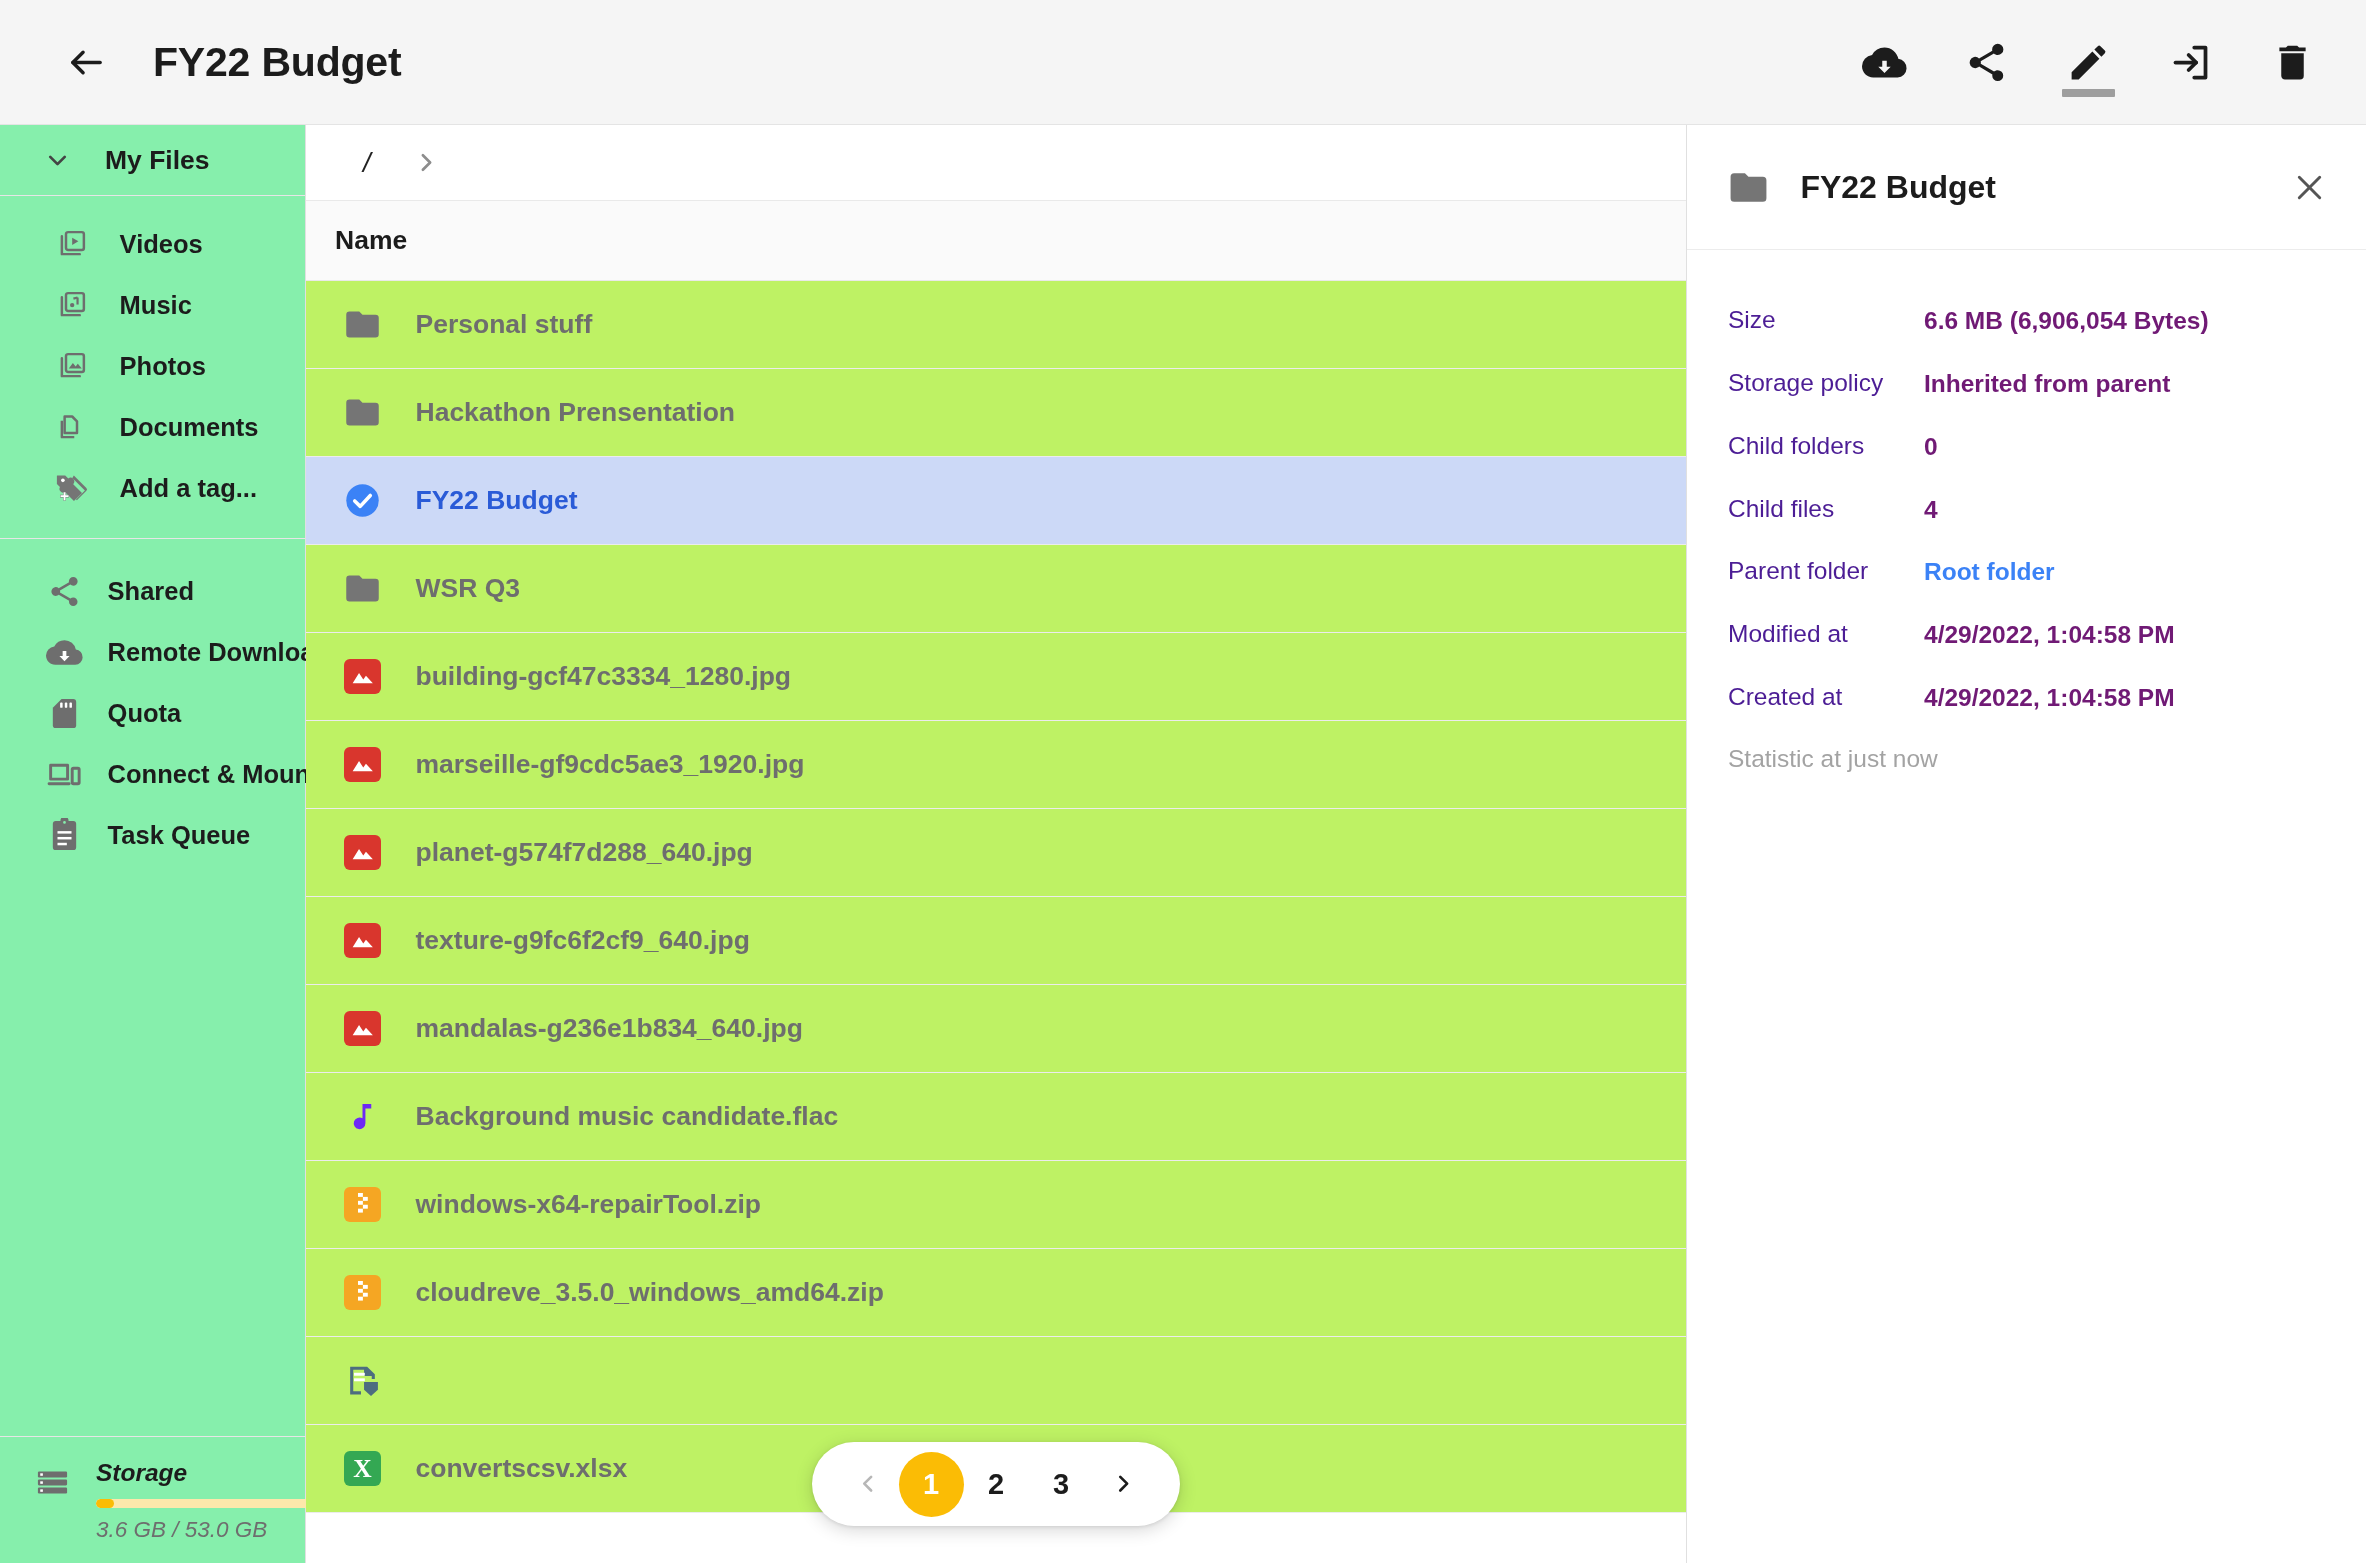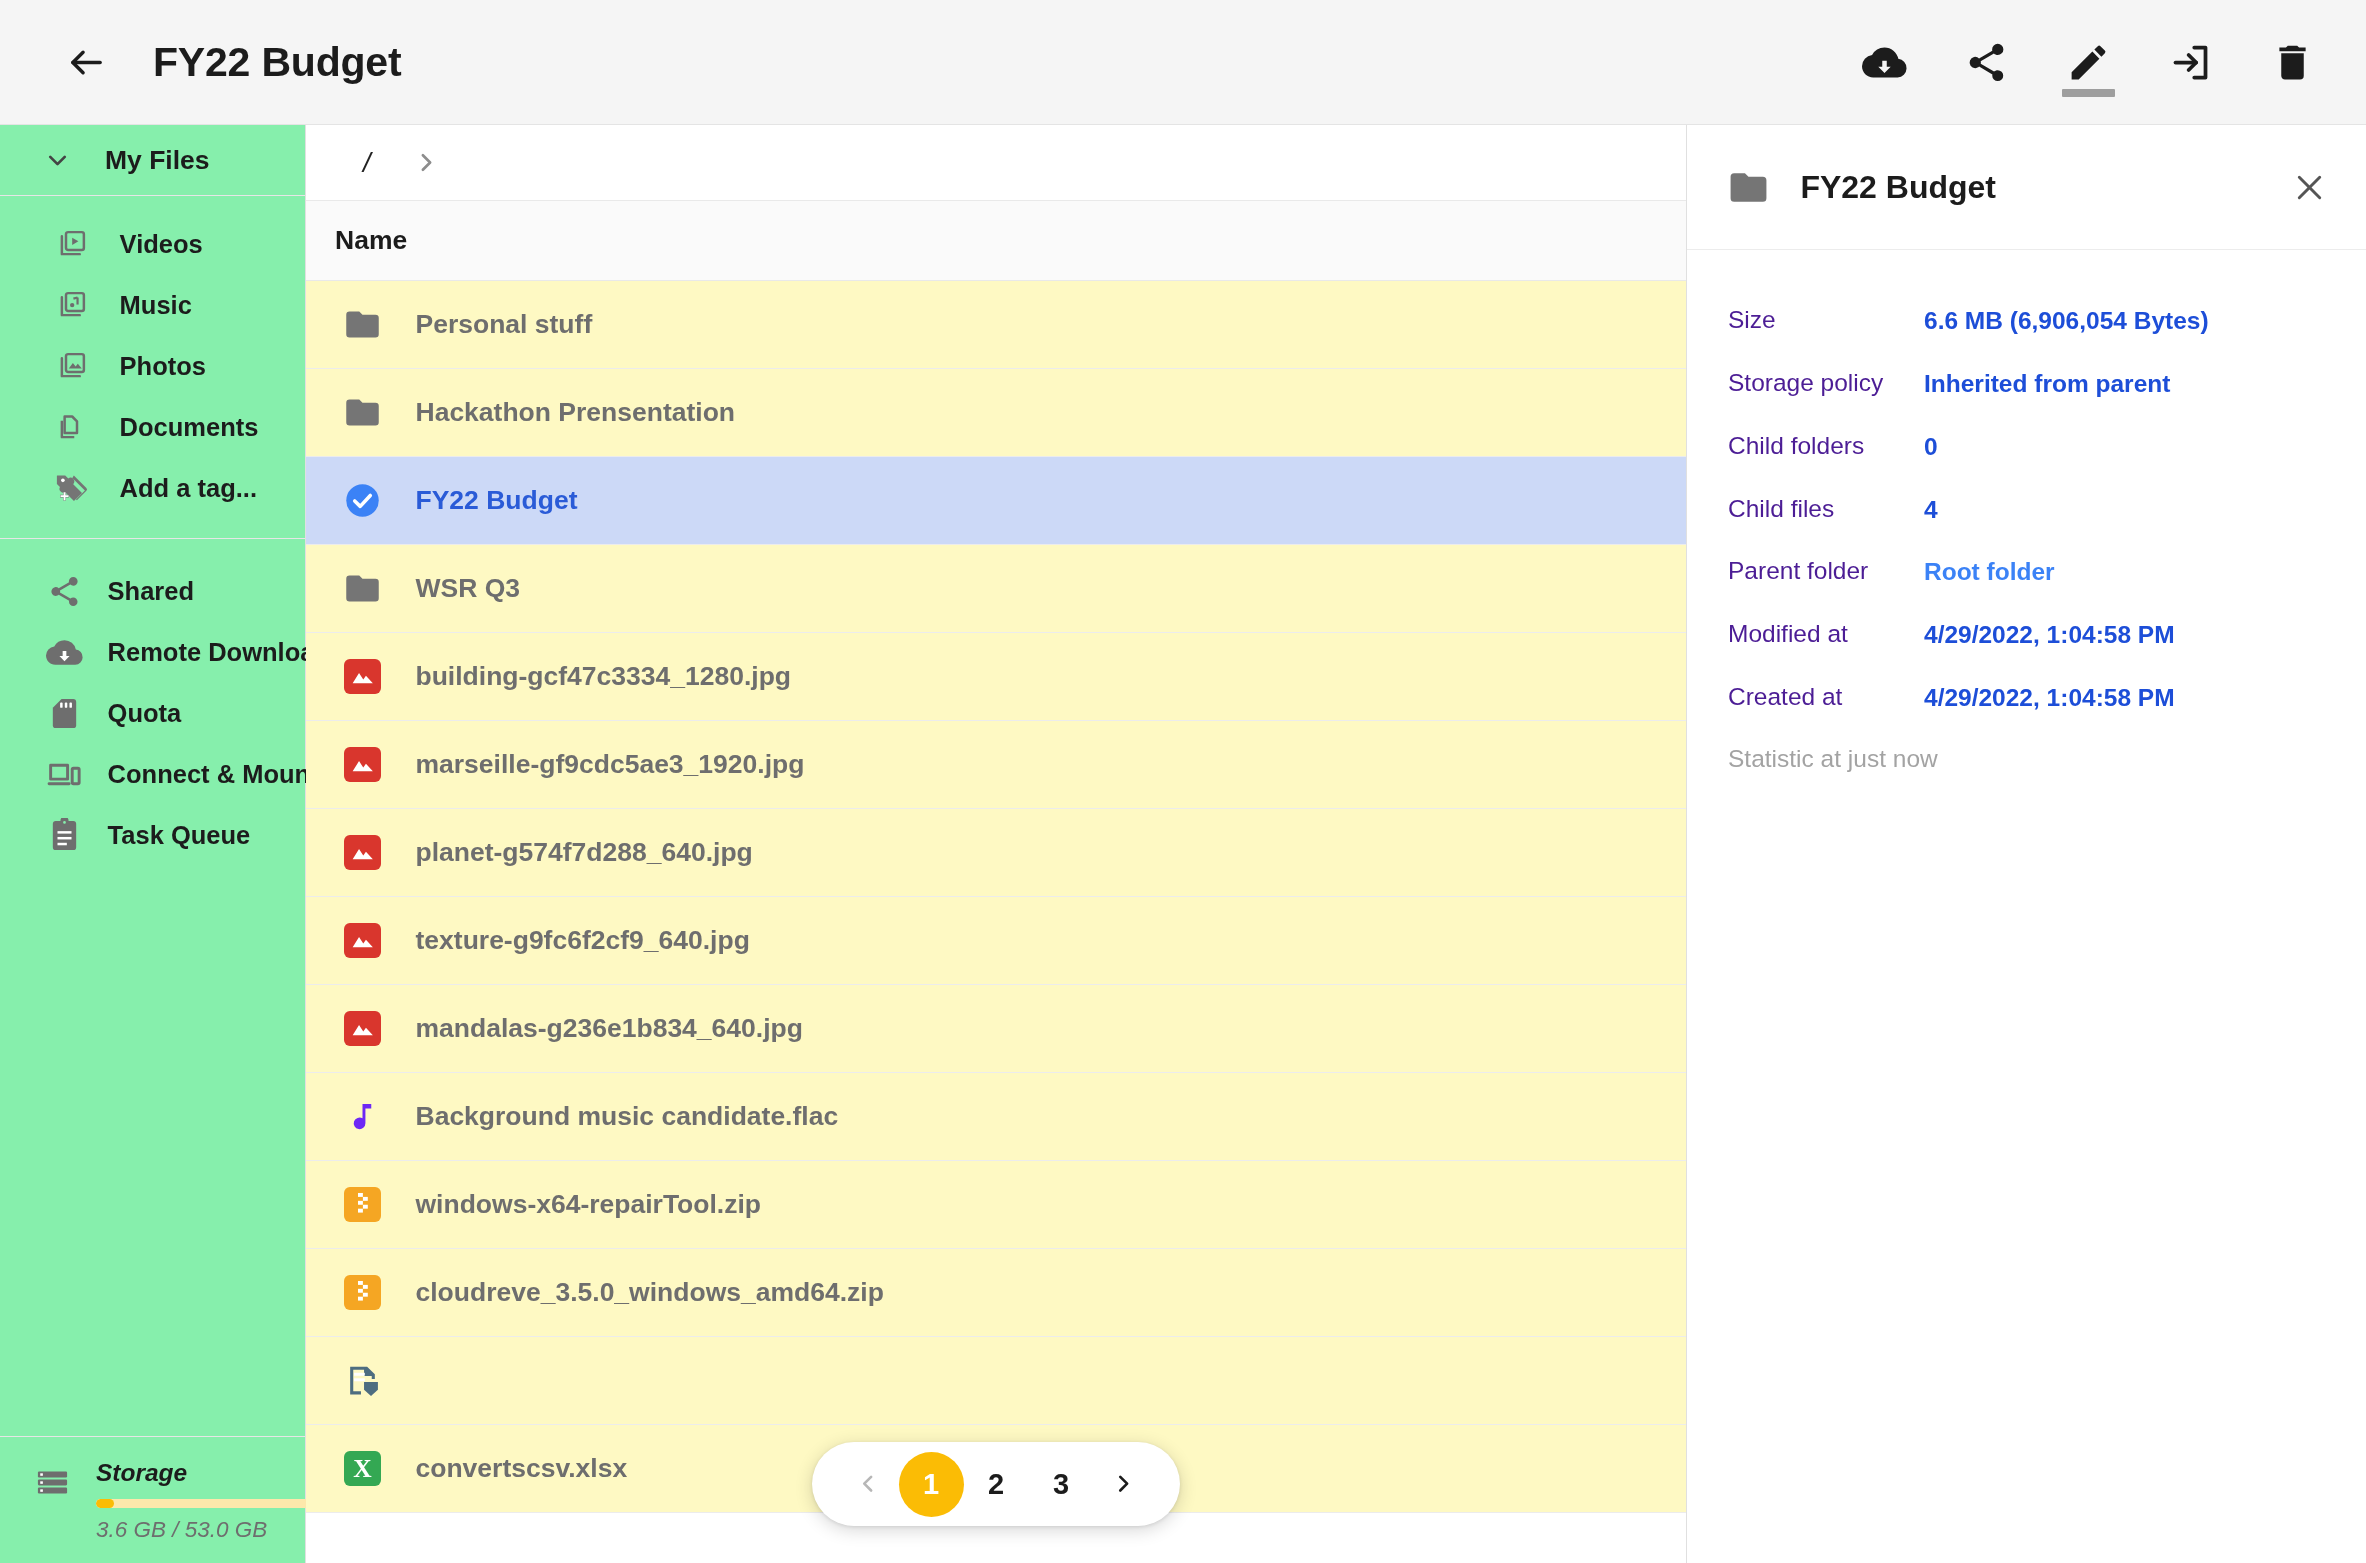--- a/index.html
+++ b/index.html
@@ -103,21 +103,21 @@
     border-bottom: 1px solid #e9e9e9;
     padding-left: 29px;
   }
   .th-name { font-size: 26.5px; font-weight: 700; color: #1c1c1c; }
 
   .rows { flex: 1 1 auto; overflow: hidden; }
   .row {
     height: 88px; display: flex; align-items: center;
     border-bottom: 1px solid #ececec;
     padding-left: 29px; cursor: pointer;
-    background: #fef9c3;
+    background: #bef264;
   }
   .row.selected { background: #ccd9f7; }
   .row-ico { width: 55px; flex: 0 0 55px; display: flex; align-items: center; justify-content: center; }
   .row-name { margin-left: 25.5px; font-size: 26.5px; font-weight: 700; color: #6e6e6e; white-space: nowrap; }
   .row.selected .row-name { color: #2a5bd7; }
 
   
   .sq { width: 37px; height: 35px; border-radius: 5.9px; display: flex; align-items: center; justify-content: center; }
   .sq.img { background: #d9362d; }
   .sq.zip { background: #f5a623; }
@@ -156,21 +156,21 @@
     padding: 0 33px 0 37px;
     border-bottom: 1px solid #ececec;
   }
   .dt-head-ico { width: 49px; flex: 0 0 49px; display: flex; align-items: center; justify-content: center; }
   .dt-head-title { margin-left: 27.4px; font-size: 32px; font-weight: 700; color: #1c1c1c; flex: 1 1 auto; white-space: nowrap; }
   .dt-close { width: 47px; height: 47px; display: flex; align-items: center; justify-content: center; cursor: pointer; }
 
   .dt-body { padding: 55px 43px 0 41px; }
   .dt-row { display: flex; align-items: flex-start; margin-bottom: 31px; }
   .dt-key { width: 196px; flex: 0 0 196px; font-size: 24.5px; color: #4c1d95; font-weight: 400; line-height: 1.25; }
-  .dt-val { flex: 1 1 auto; font-size: 24.5px; color: #1d4ed8; font-weight: 700; line-height: 1.3; word-break: break-word; }
+  .dt-val { flex: 1 1 auto; font-size: 24.5px; color: #701a75; font-weight: 700; line-height: 1.3; word-break: break-word; }
   .dt-val.link { color: #3b82f6; cursor: pointer; }
   .dt-stat { margin-top: 27.4px; font-size: 24.5px; color: #a3a3a3; }
 
   svg { display: block; }
 </style>
 </head>
 <body>
 
 <div class="app">
 

